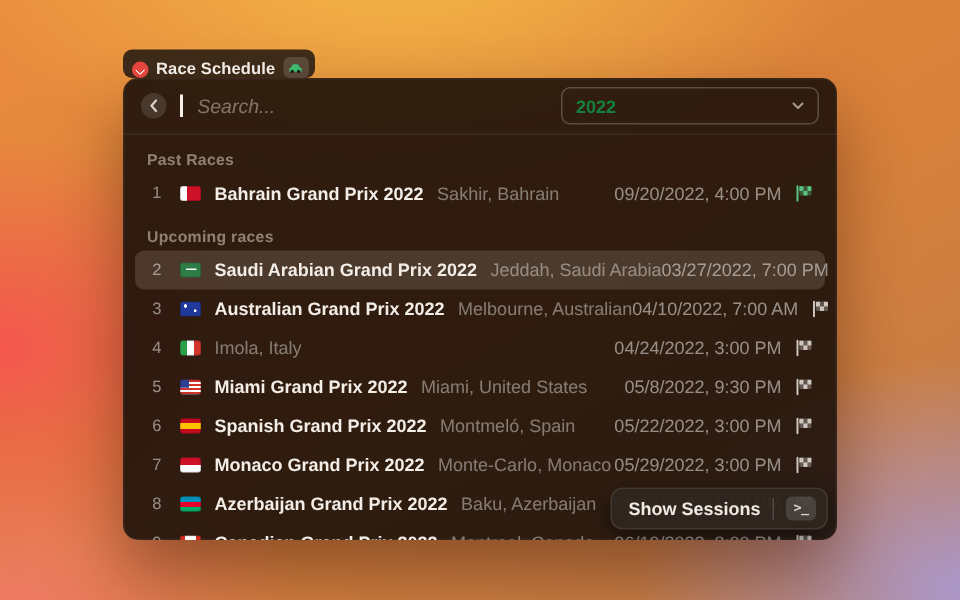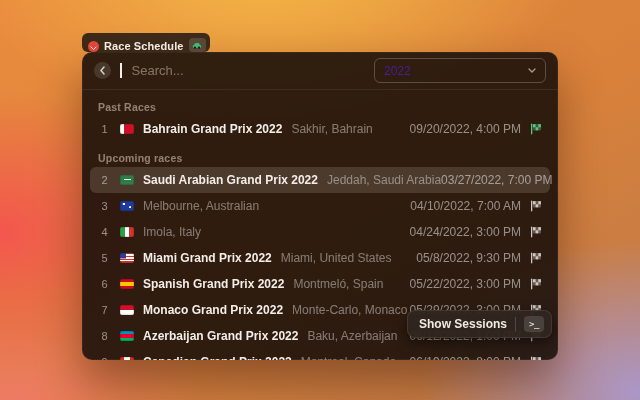--- a/index.html
+++ b/index.html
@@ -26,25 +26,25 @@
   .window{position:absolute;left:82px;top:52px;width:476px;height:308px;border-radius:10px;
     background:rgba(28,17,10,0.9);box-shadow:0 22px 45px rgba(40,10,5,0.4), inset 0 0 0 1px rgba(255,255,255,0.05);
     overflow:hidden;z-index:2;}
   .header{height:37px;display:flex;align-items:center;padding:0 12px;gap:9px;
     border-bottom:1px solid rgba(255,255,255,0.07);}
   .back-btn{width:17px;height:17px;border-radius:50%;background:rgba(255,255,255,0.12);
     display:flex;align-items:center;justify-content:center;flex:0 0 auto;cursor:default;}
   .back-btn svg{display:block;}
   .caret{width:1.5px;height:15px;background:#f4efe9;flex:0 0 auto;margin-right:1px;}
   .search{flex:1;background:transparent;border:none;outline:none;color:#737373;font-size:13px;
-    font-family:"Liberation Sans",sans-serif;padding:0;}
+    font-family:"Liberation Sans",sans-serif;padding:0;font-style:italic;}
   .search::placeholder{color:rgba(235,222,210,0.45);}
   .dropdown{width:152px;height:23px;border:1px solid rgba(255,255,255,0.22);border-radius:6px;
     display:flex;align-items:center;padding:0 9px;flex:0 0 auto;}
-  .dropdown .val{font-size:12px;font-weight:400;color:#4c1d95;flex:1;}
+  .dropdown .val{font-size:12px;font-weight:700;color:#15803d;flex:1;}
 
   .list{position:relative;}
   .section-label{font-size:10.5px;font-weight:700;color:rgba(233,221,208,0.52);
     padding:10px 16px 3px;letter-spacing:.2px;}
   .section-label.first{padding-top:11px;}
   .row{height:26px;margin:0 8px;padding:0 8px;border-radius:6px;display:flex;align-items:center;}
   .row.selected{background:var(--accent-bg,rgba(255,240,225,0.14));}
   .num{width:13px;text-align:center;font-size:11px;color:rgba(255,255,255,0.5);flex:0 0 auto;}
   .flag{width:14px;height:10px;border-radius:2px;margin-left:9px;flex:0 0 auto;
     box-shadow:inset 0 0 0 0.5px rgba(0,0,0,0.25);background:#555;}
@@ -66,21 +66,21 @@
     linear-gradient(#2d3f94,#2d3f94) 0 0/46% 55% no-repeat,
     repeating-linear-gradient(180deg,#d0342c 0 1.4px,#fff 1.4px 2.8px);}
   .flag-spain{background:linear-gradient(180deg,#c60b1e 0 27%,#ffc400 27% 73%,#c60b1e 73%);}
   .flag-monaco{background:linear-gradient(180deg,#ce1126 0 50%,#fff 50%);}
   .flag-azerbaijan{background:linear-gradient(180deg,#0092bc 0 34%,#e4002b 34% 67%,#00ae65 67%);}
   .flag-canada{background:
     radial-gradient(circle at 50% 50%,#d52b1e 0 1.7px,rgba(0,0,0,0) 2px),
     linear-gradient(90deg,#d52b1e 0 26%,#fff 26% 74%,#d52b1e 74%);}
 
   
-  .hint{position:absolute;right:6px;bottom:22px;height:26px;display:flex;align-items:center;
+  .hint{position:absolute;right:6px;bottom:7px;height:26px;display:flex;align-items:center;
     background:rgba(47,38,31,0.97);border:1px solid rgba(255,255,255,0.09);border-radius:8px;
     padding:0 7px 0 11px;box-shadow:0 5px 14px rgba(0,0,0,0.45);z-index:6;}
   .hint .lbl{font-size:12px;font-weight:700;color:#f0eae3;}
   .hint .sep{width:1px;height:15px;background:rgba(255,255,255,0.16);margin:0 8px;}
   .hint .key{min-width:12px;height:16px;padding:0 4px;border-radius:4px;background:rgba(255,255,255,0.13);
     display:flex;align-items:center;justify-content:center;font-size:9px;font-weight:700;
     color:#ddd5cd;font-family:"DejaVu Sans Mono",monospace;letter-spacing:-.5px;}
 </style>
 </head>
 <body>
@@ -138,20 +138,21 @@
       <div class="row selected">
         <span class="num">2</span>
         <span class="flag flag-saudi-arabia"></span>
         <span class="title-txt">Saudi Arabian Grand Prix 2022</span>
         <span class="loc">Jeddah, Saudi Arabia</span>
         <span class="date">03/27/2022, 7:00 PM</span>
       </div>
       <div class="row">
         <span class="num">3</span>
         <span class="flag flag-australia"></span>
+        <span class="title-txt">Australian Grand Prix 2022</span>
         <span class="loc">Melbourne, Australian</span>
         <span class="date">04/10/2022, 7:00 AM</span>
         <span class="finish upcoming">
           <svg width="12" height="12" viewBox="0 0 12 12" fill="currentColor">
             <rect x="1" y="0.5" width="1.3" height="11" rx="0.65"></rect>
             <rect x="2.9" y="1" width="8.1" height="6.4" rx="1" opacity="0.35"></rect>
             <rect x="2.9" y="1.2" width="2.7" height="3.1"></rect>
             <rect x="8.3" y="1.2" width="2.6" height="3.1"></rect>
             <rect x="5.6" y="4.3" width="2.7" height="3.0"></rect>
           </svg>

